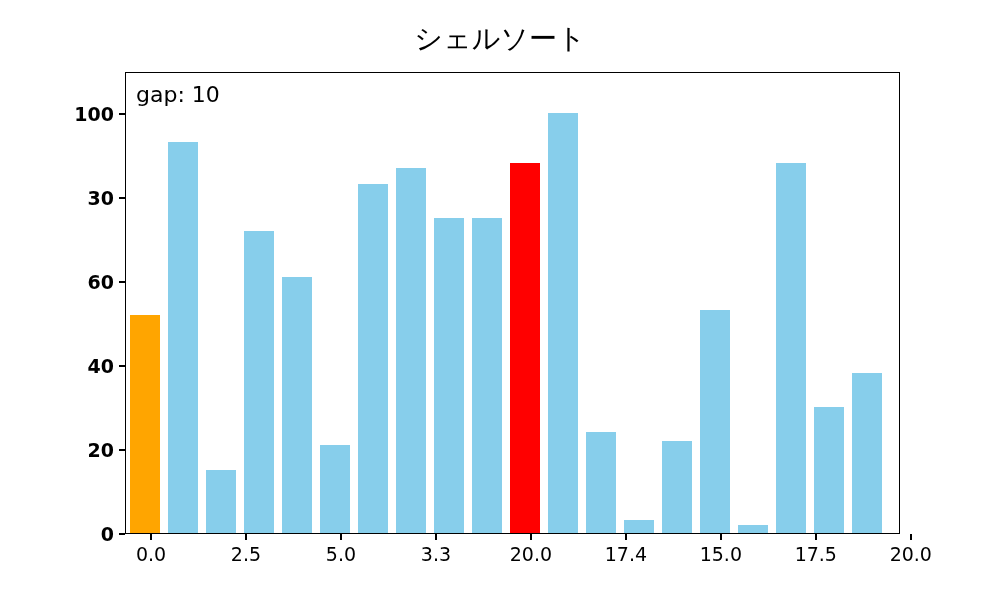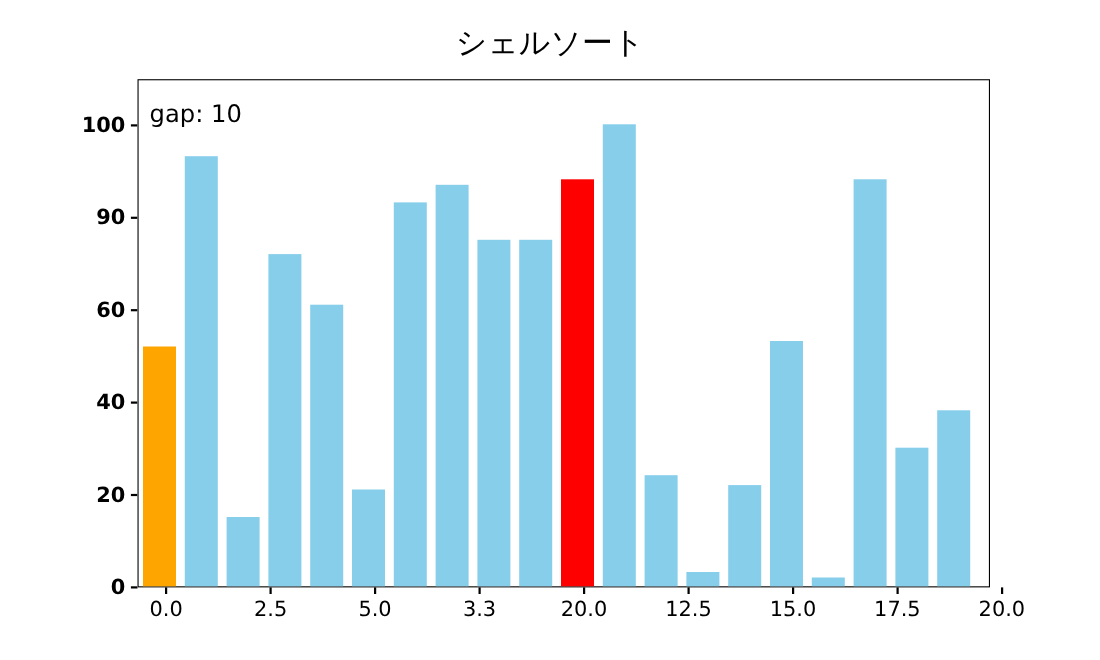--- a/index.html
+++ b/index.html
@@ -49,21 +49,21 @@
     bottom: 0;
   }
   .bar {
     position: absolute;
     bottom: 0;
   }
   
   #annotations {
     position: absolute;
     left: 10px;
-    top: 16px;
+    top: 6px;
     color: #000000;
     font-size: 22px;
     line-height: 31px;
     white-space: nowrap;
   }
   .annotation-line {
     display: block;
   }
   
   #y-axis {
@@ -148,21 +148,21 @@
       <div class="ytick" style="top: 294px;">
         <span class="ytick-mark"></span>
         <span class="ytick-label">40</span>
       </div>
       <div class="ytick" style="top: 210px;">
         <span class="ytick-mark"></span>
         <span class="ytick-label">60</span>
       </div>
       <div class="ytick" style="top: 126px;">
         <span class="ytick-mark"></span>
-        <span class="ytick-label">90</span>
+        <span class="ytick-label">30</span>
       </div>
       <div class="ytick" style="top: 42px;">
         <span class="ytick-mark"></span>
         <span class="ytick-label">100</span>
       </div>
     </div>
 
   <div id="plot-area">
     <div id="bars-layer">
         <div class="bar" style="left: 3.79902px; width: 30.3922px; height: 218.4px; background: rgb(255, 165, 0);"></div>
@@ -207,21 +207,21 @@
       <div class="xtick" style="left: 303.922px;">
         <span class="xtick-mark"></span>
         <span class="xtick-label">3.3</span>
       </div>
       <div class="xtick" style="left: 398.897px;">
         <span class="xtick-mark"></span>
         <span class="xtick-label">20.0</span>
       </div>
       <div class="xtick" style="left: 493.873px;">
         <span class="xtick-mark"></span>
-        <span class="xtick-label">12.5</span>
+        <span class="xtick-label">17.4</span>
       </div>
       <div class="xtick" style="left: 588.848px;">
         <span class="xtick-mark"></span>
         <span class="xtick-label">15.0</span>
       </div>
       <div class="xtick" style="left: 683.824px;">
         <span class="xtick-mark"></span>
         <span class="xtick-label">17.5</span>
       </div>
       <div class="xtick" style="left: 778.799px;">

